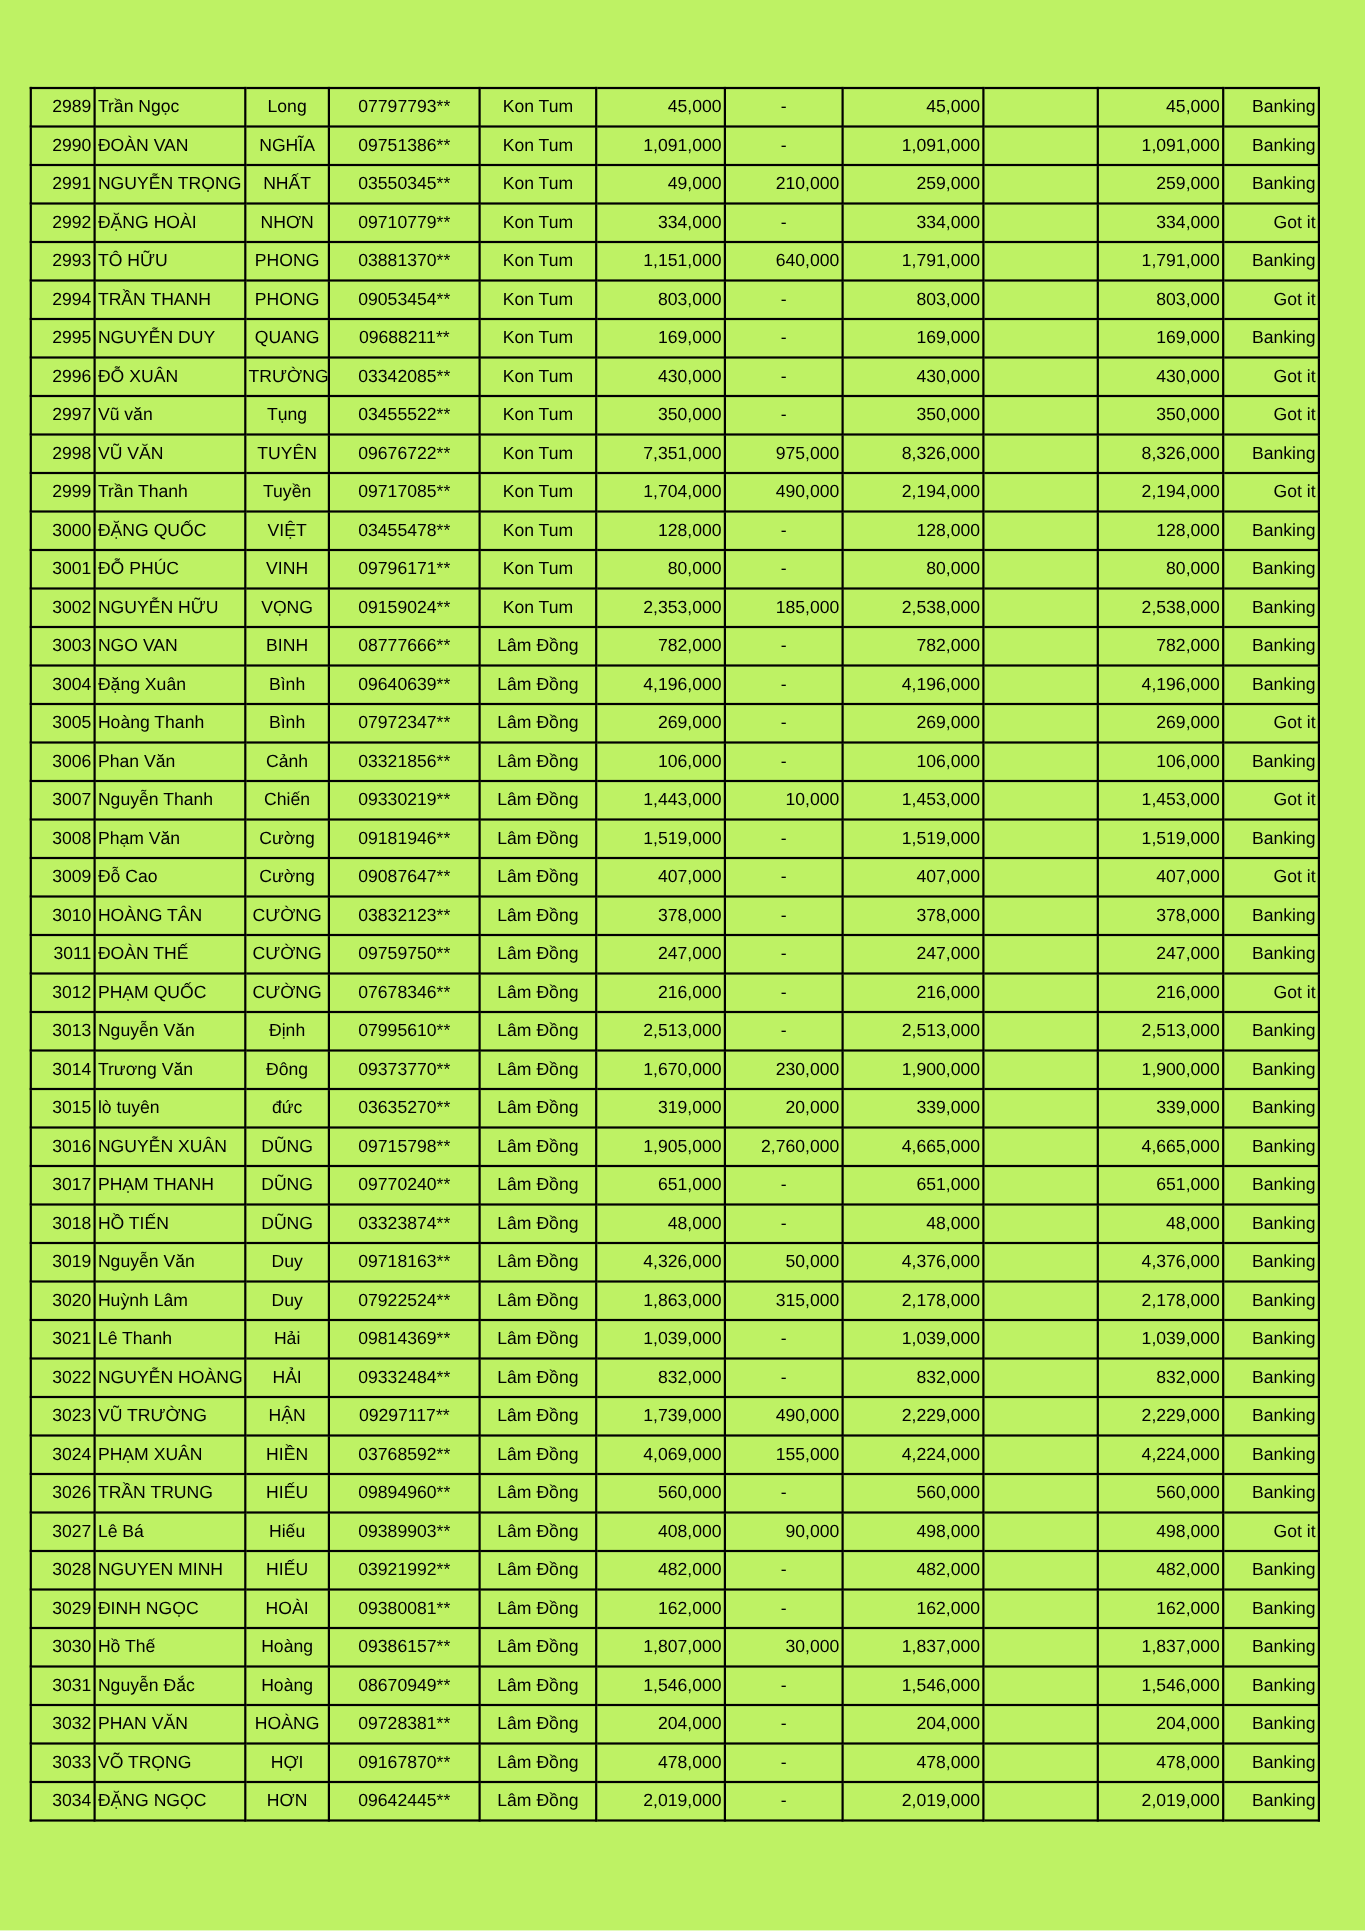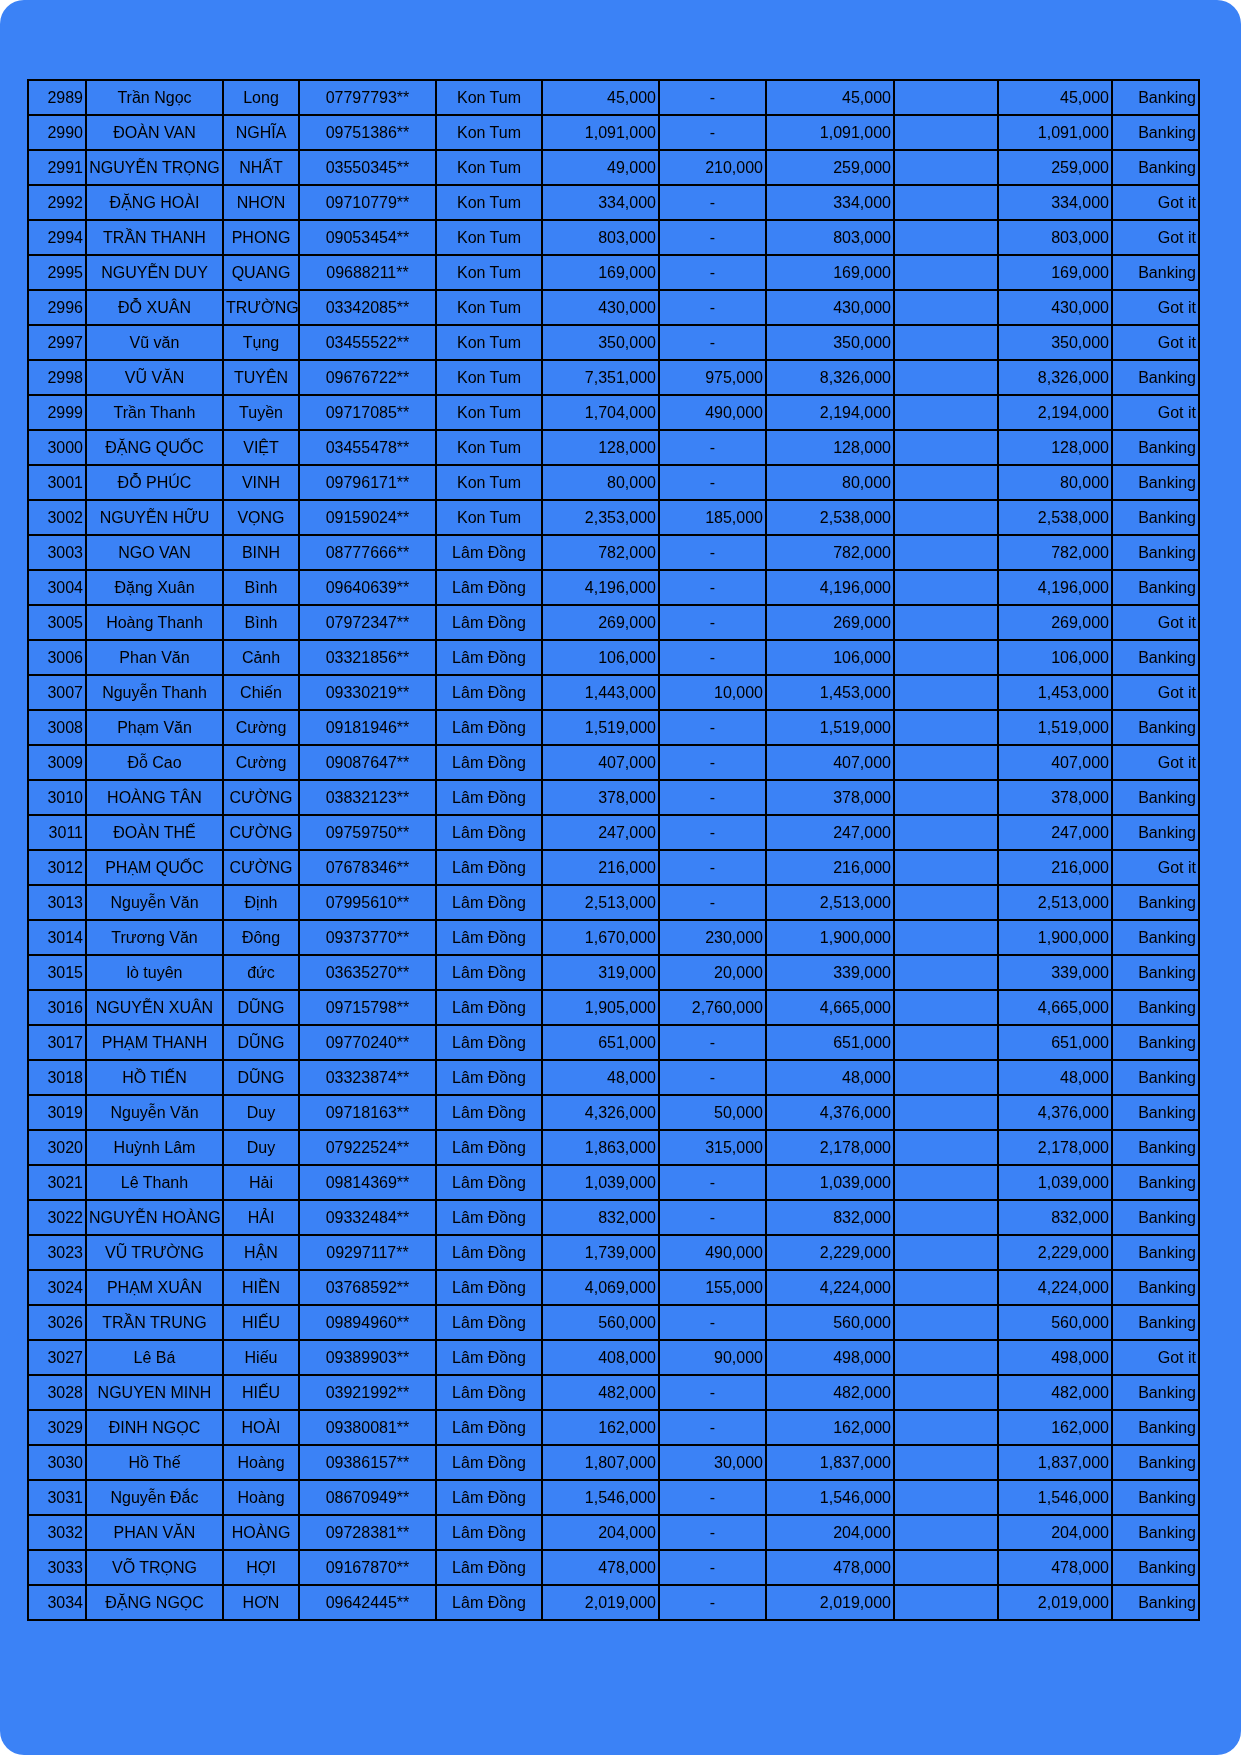--- a/index.html
+++ b/index.html
@@ -8,23 +8,22 @@
     background: #ffffff;
     width: 1241px;
     height: 1755px;
     font-family: "Liberation Sans", "DejaVu Sans", sans-serif;
     color: #000000;
   }
   .sheet {
     position: relative;
     width: 1241px;
     height: 1755px;
-    background: #3b82f6;
+    background: #bef264;
     overflow: hidden;
-    border-radius: 24px;
   }
   table.payments {
     position: absolute;
     left: 27px;
     top: 79px;
     border-collapse: collapse;
     table-layout: fixed;
     width: 1171px;
     font-size: 16px;
   }
@@ -32,21 +31,21 @@
     border: 2px solid #000000;
     height: 33px;
     padding: 0 2px;
     vertical-align: middle;
     white-space: nowrap;
     overflow: hidden;
     line-height: 1;
   }
   
   td.c-id     { text-align: right;  padding-right: 3px; }
-  td.c-first  { text-align: center; padding: 0 1px; }
+  td.c-first  { padding: 0 1px; }
   td.c-last   { text-align: center; padding: 0 1px; }
   td.c-phone  { text-align: center; padding: 0 1px; }
   td.c-prov   { text-align: center; }
   td.c-amt1,
   td.c-amt2,
   td.c-total,
   td.c-paid   { text-align: right;  padding-right: 9px; }
   td.c-blank  { }
   td.c-status { text-align: right;   padding-left: 7px; }
   td.dash-cell { text-align: center; padding-right: 24px; }
@@ -116,20 +115,33 @@
           <td class="c-phone">09710779**</td>
           <td class="c-prov">Kon Tum</td>
           <td class="c-amt1">334,000</td>
           <td class="c-amt2 dash-cell">-</td>
           <td class="c-total">334,000</td>
           <td class="c-blank"></td>
           <td class="c-paid">334,000</td>
           <td class="c-status">Got it</td>
         </tr>
         <tr>
+          <td class="c-id">2993</td>
+          <td class="c-first">TÔ HỮU</td>
+          <td class="c-last">PHONG</td>
+          <td class="c-phone">03881370**</td>
+          <td class="c-prov">Kon Tum</td>
+          <td class="c-amt1">1,151,000</td>
+          <td class="c-amt2">640,000</td>
+          <td class="c-total">1,791,000</td>
+          <td class="c-blank"></td>
+          <td class="c-paid">1,791,000</td>
+          <td class="c-status">Banking</td>
+        </tr>
+        <tr>
           <td class="c-id">2994</td>
           <td class="c-first">TRẦN THANH</td>
           <td class="c-last">PHONG</td>
           <td class="c-phone">09053454**</td>
           <td class="c-prov">Kon Tum</td>
           <td class="c-amt1">803,000</td>
           <td class="c-amt2 dash-cell">-</td>
           <td class="c-total">803,000</td>
           <td class="c-blank"></td>
           <td class="c-paid">803,000</td>

